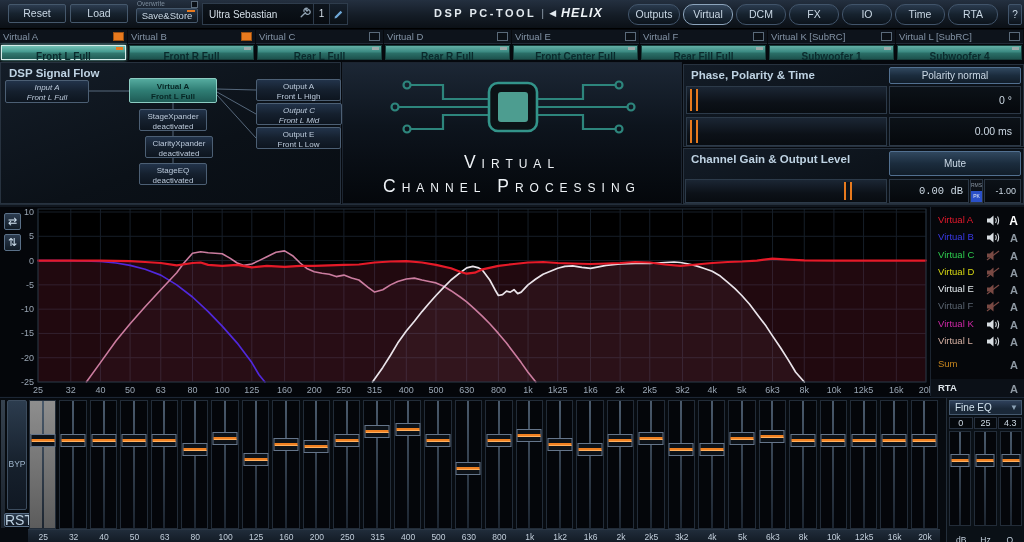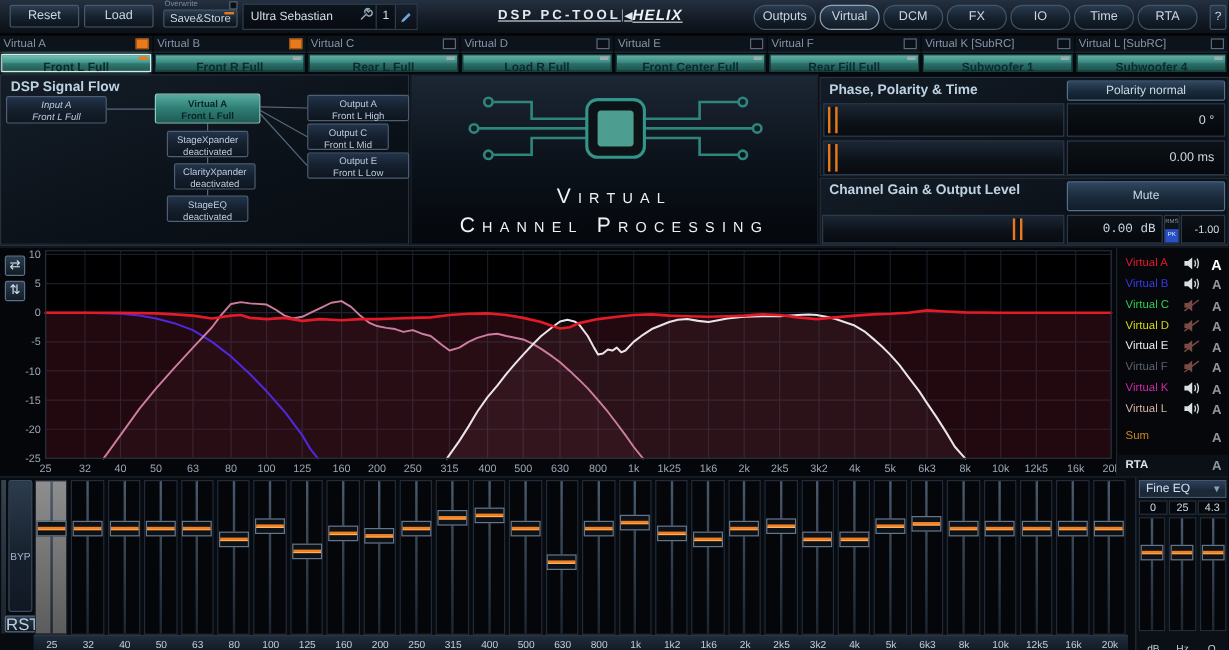--- a/index.html
+++ b/index.html
@@ -14,21 +14,21 @@
   .savegrp{position:absolute;left:136px;top:0;width:62px;height:29px;}
   .ovw{position:absolute;left:1px;top:0px;font-size:6.5px;color:#7c8c9c;}
   .ovw-cb{position:absolute;right:0px;top:1px;width:7px;height:7px;border:1px solid #5a6a7a;background:#0b1016;}
   .tbtn.save{position:absolute;left:0;top:8px;width:62px;height:15px;font-size:9.5px;line-height:13px;}
   .save-tick{position:absolute;right:2px;top:1px;width:8px;height:2px;background:#e87a1e;}
   .profile{position:absolute;left:202px;top:3px;width:146px;height:22px;background:linear-gradient(180deg,#0d141c,#070b10);border:1px solid #2e3c4c;display:flex;align-items:center;}
   .profile .pname{flex:1;padding-left:6px;font-size:10px;color:#d5dfe8;}
   .picon{width:16px;text-align:center;}
   .pnum{width:16px;text-align:center;font-size:10px;color:#d5dfe8;border-left:1px solid #2e3c4c;height:100%;line-height:20px;}
   .pedit{width:18px;height:100%;border-left:1px solid #2e3c4c;display:flex;align-items:center;justify-content:center;background:linear-gradient(180deg,#16202c,#0a1016);}
-  .logo{position:absolute;left:415px;top:6px;display:flex;align-items:center;text-decoration:underline;}
+  .logo{position:absolute;left:434px;top:6px;display:flex;align-items:center;gap:5px;}
   .logo .dsp{font-size:11px;font-weight:bold;letter-spacing:2.5px;color:#e2e9ef;}
   .logo .sep{color:#8c9aa8;font-size:11px;}
   .logo .mark{color:#e2e9ef;font-size:9px;}
   .logo .helix{font-size:12.5px;font-weight:bold;font-style:italic;letter-spacing:1px;color:#eef3f7;}
   .nav{position:absolute;left:628px;top:4px;display:flex;gap:3px;}
   .navbtn{width:50px;height:21px;background:linear-gradient(180deg,#2a3a4e 0%,#16222e 50%,#0c131b 100%);border:1px solid #41546a;border-radius:10px;color:#c9d7e4;font-size:10.5px;text-align:center;line-height:19px;}
   .navbtn:first-child{width:52px;}
   .navbtn.active{border-color:#8ca4bc;background:linear-gradient(180deg,#35485e 0%,#1d2b3a 50%,#101a24 100%);}
   .helpbtn{position:absolute;right:2px;top:4px;width:14px;height:21px;border:1px solid #41546a;border-radius:2px;background:linear-gradient(180deg,#2a3a4e,#0c131b);color:#c9d7e4;font-size:10px;text-align:center;line-height:19px;}
 
@@ -50,21 +50,21 @@
   .flow{position:absolute;left:0;top:62px;width:341px;height:142px;background:linear-gradient(160deg,#141d28 0%,#0b1118 60%,#080d13 100%);border:1px solid #27323f;}
   .flow .panel-title{position:absolute;left:8px;top:4px;}
   .fnode{position:absolute;background:linear-gradient(180deg,#22334a 0%,#15202e 50%,#0d151f 100%);border:1px solid #4c5f74;border-radius:2px;text-align:center;font-size:8px;line-height:1.25;color:#bccadb;padding-top:2px;}
   .fnode.teal{background:linear-gradient(180deg,#55ab9f 0%,#2f7d74 50%,#1f5c56 100%);border-color:#8cccc2;color:#062624;font-weight:bold;}
   .n-input{left:4px;top:17px;width:84px;height:23px;font-style:italic;}
   .n-virtual{left:128px;top:15px;width:88px;height:25px;padding-top:3px;}
   .n-sx{left:138px;top:46px;width:68px;height:22px;}
   .n-cx{left:144px;top:73px;width:68px;height:22px;}
   .n-seq{left:138px;top:100px;width:68px;height:22px;}
   .n-oa{left:255px;top:16px;width:85px;height:22px;}
-  .n-oc{left:255px;top:40px;width:68px;height:22px;}
+  .n-oc{left:255px;top:40px;width:86px;height:22px;font-style:italic;}
   .n-oe{left:255px;top:64px;width:85px;height:22px;}
   .flow svg{position:absolute;left:0;top:0;}
 
   .center{position:absolute;left:342px;top:62px;width:340px;height:142px;background:linear-gradient(180deg,#1c2735 0%,#0d141d 45%,#04070b 100%);border:1px solid #1c2531;text-align:center;}
   .vcp{font-variant:small-caps;letter-spacing:6px;color:#eef2f6;font-size:17.5px;line-height:1.35;}
 
   .rpanel{position:absolute;background:linear-gradient(160deg,#131c27 0%,#0b1118 60%);border:1px solid #27323f;}
   .phase{left:683px;top:64px;width:341px;height:83px;}
   .gain{left:683px;top:148px;width:341px;height:56px;}
   .rpanel .panel-title{position:absolute;left:7px;top:4px;}
@@ -188,21 +188,21 @@
           <span class="tab-label">Virtual C</span>
           <span class="tab-check"></span>
         </div>
         <div class="tab-btn"><span class="tab-chip"></span><span class="tab-btn-text">Rear L Full</span></div>
       </div>
       <div class="tab-cell">
         <div class="tab-head">
           <span class="tab-label">Virtual D</span>
           <span class="tab-check"></span>
         </div>
-        <div class="tab-btn"><span class="tab-chip"></span><span class="tab-btn-text">Load R Full</span></div>
+        <div class="tab-btn"><span class="tab-chip"></span><span class="tab-btn-text">Rear R Full</span></div>
       </div>
       <div class="tab-cell">
         <div class="tab-head">
           <span class="tab-label">Virtual E</span>
           <span class="tab-check"></span>
         </div>
         <div class="tab-btn"><span class="tab-chip"></span><span class="tab-btn-text">Front Center Full</span></div>
       </div>
       <div class="tab-cell">
         <div class="tab-head">

